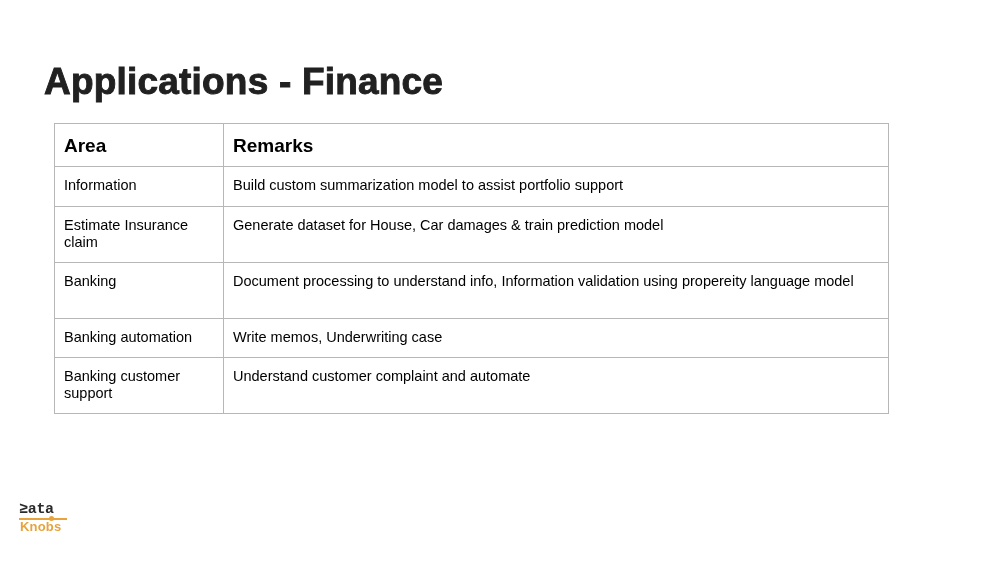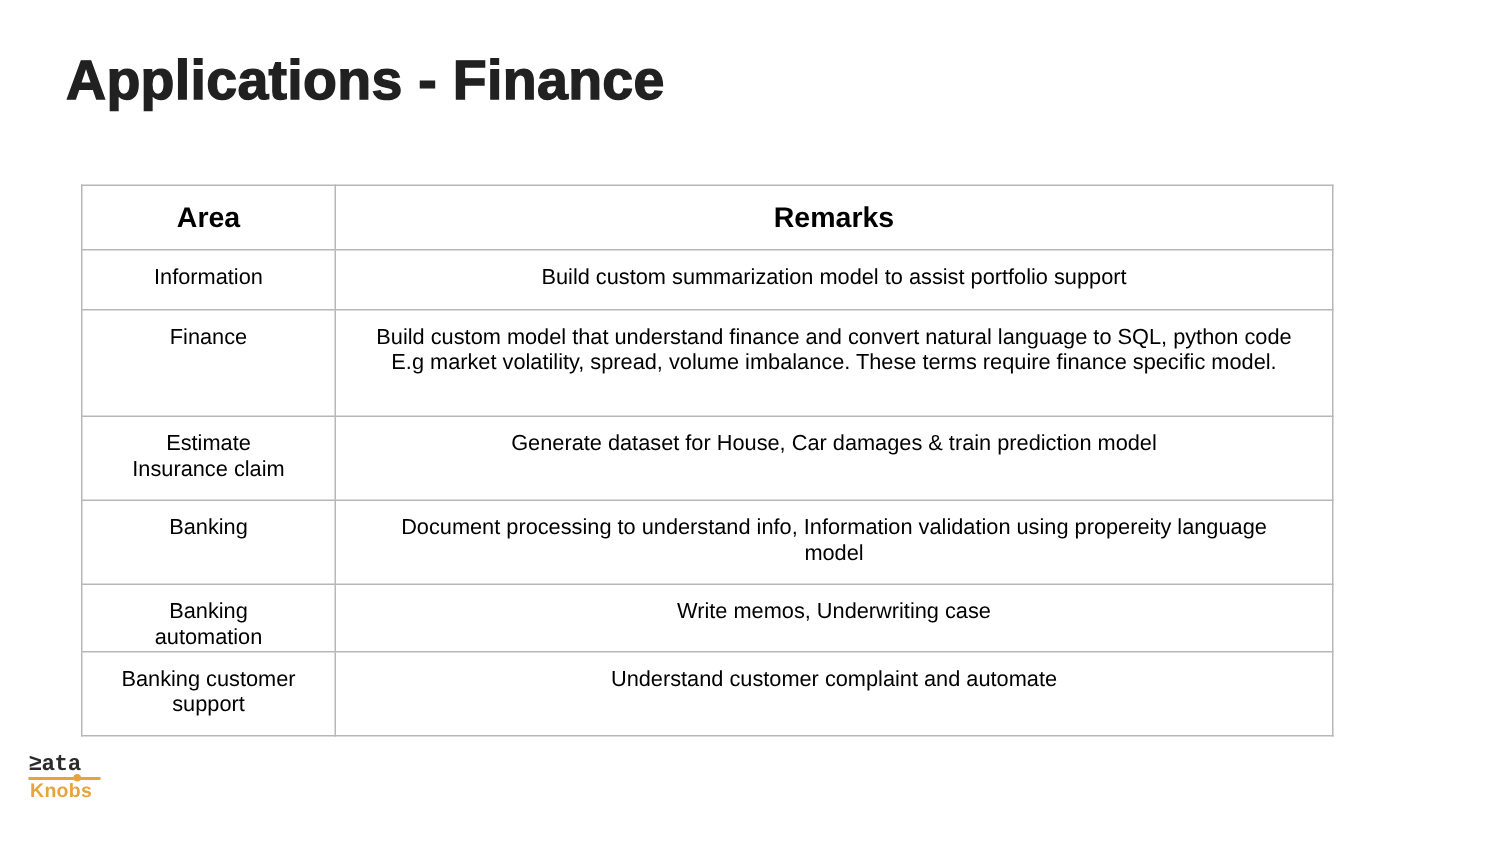--- a/index.html
+++ b/index.html
@@ -11,43 +11,43 @@
       width: 1000px;
       height: 563px;
       position: relative;
       overflow: hidden;
       font-family: "Liberation Sans", sans-serif;
       color: #000000;
     }
     .slide-title {
       position: absolute;
       left: 44px;
-      top: 28px;
+      top: 56px;
       margin: 0;
       font-family: "Liberation Sans", sans-serif;
       font-weight: 900;
       font-size: 37px;
       line-height: 52px;
       color: #212121;
       letter-spacing: 0.2px;
       -webkit-text-stroke: 0.9px #212121;
     }
     table.finance-table {
       position: absolute;
       left: 54px;
       top: 123px;
       width: 834px;
       border-collapse: collapse;
       table-layout: fixed;
     }
     table.finance-table td, table.finance-table th {
       border: 1px solid #b7b7b7;
       vertical-align: top;
-      text-align: center;
-      padding: 0 23px;
+      text-align: left;
+      padding: 0 9px;
       font-size: 14.5px;
       line-height: 17px;
       color: #000;
       font-weight: normal;
     }
     table.finance-table th {
       font-size: 19px;
       font-weight: bold;
       height: 42px;
       vertical-align: middle;
@@ -132,29 +132,20 @@
   </thead>
   <tbody>
     <tr class="r-investment">
       <td>
           <div class="cell-inner">Information</div>
         </td>
       <td>
           <div class="cell-inner">Build custom summarization model to assist portfolio support</div>
         </td>
     </tr>
-    <tr class="r-finance">
-      <td>
-          <div class="cell-inner">Finance</div>
-        </td>
-      <td>
-          <div class="cell-inner">Build custom model that understand finance and convert natural language to SQL, python code
-E.g market volatility, spread, volume imbalance.  These terms require finance specific model.</div>
-        </td>
-    </tr>
     <tr class="r-insurance">
       <td>
           <div class="cell-inner">Estimate Insurance claim</div>
         </td>
       <td>
           <div class="cell-inner">Generate dataset for House, Car damages &amp; train prediction model</div>
         </td>
     </tr>
     <tr class="r-banking">
       <td>

